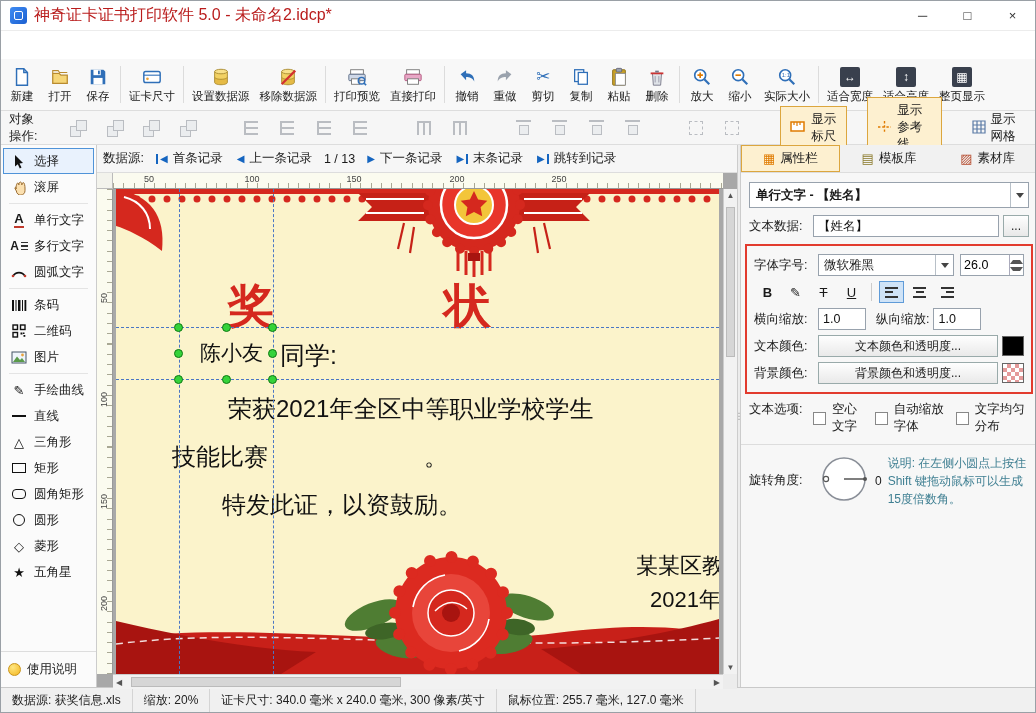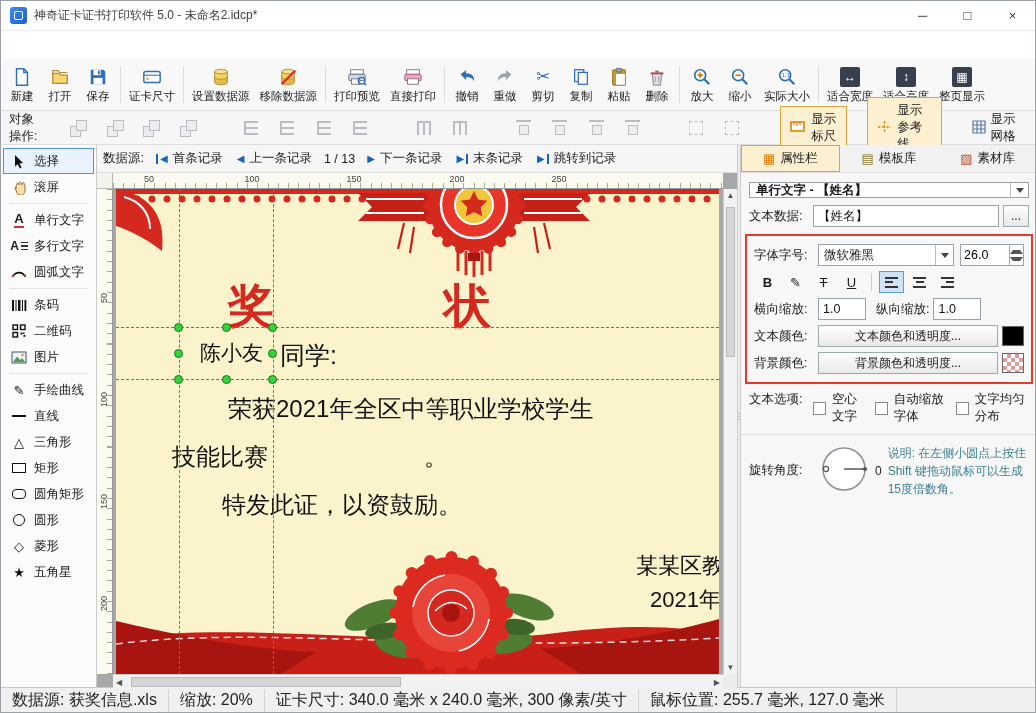--- a/index.html
+++ b/index.html
@@ -2,21 +2,21 @@
 <html><head>
 <meta charset="utf-8">
 <style>
 *{box-sizing:border-box}
 body{margin:0;background:#d7d7d7;font-family:"Liberation Sans","DejaVu Sans",sans-serif}
 .win{position:relative;width:1036px;height:713px;background:#fff;border:1px solid #9aa0a6;overflow:hidden;font-size:12px;color:#1a1a1a}
 
 .titlebar{position:absolute;left:0;top:0;right:0;height:30px;display:flex;align-items:center;background:#fff;border-bottom:1px solid #ececec}
 .appico{width:17px;height:17px;margin:0 7px 0 9px;border-radius:3px;background:linear-gradient(135deg,#3f8cf3,#1b5fd0);position:relative;flex:none}
 .appico::after{content:"";position:absolute;inset:4px;border:1.5px solid #fff;border-radius:2px}
-.title{font-size:12px;color:#404040}
+.title{font-size:16px;color:#b91c1c}
 .wctl{margin-left:auto;display:flex;height:100%}
 .wbtn{width:45px;display:flex;align-items:center;justify-content:center;font-size:13px;color:#333}
 
 .menubar{position:absolute;left:0;top:30px;right:0;height:28px;display:flex;align-items:center;background:#fff;border-bottom:1px solid #e4e4e4;padding-left:4px}
 .mitem{padding:5px 11px;font-size:12.5px}
 
 .maintb{position:absolute;left:0;top:58px;right:0;height:52px;display:flex;align-items:stretch;background:#f8f8f8;border-bottom:1px solid #ddd;padding:0 2px}
 .tbtn{display:flex;flex-direction:column;align-items:center;justify-content:center;gap:1px;padding:3px 5px;min-width:38px;font-size:11.5px;color:#1a1a1a}
 .tbtn .ic{height:22px;display:flex;align-items:center;justify-content:center}
 .vsep{width:1px;background:#dcdcdc;margin:7px 3px}
@@ -81,21 +81,21 @@
 .vthumb{position:absolute;left:2px;right:2px;top:18px;height:150px;background:#d6d6d6;border:1px solid #bbb}
 .hthumb{position:absolute;top:2px;bottom:2px;left:18px;width:270px;background:#d6d6d6;border:1px solid #bbb}
 .sbcorner{position:absolute;right:0;bottom:0;width:14px;height:15px;background:#ececec;z-index:3}
 .split{position:absolute;left:736px;top:144px;width:4px;bottom:25px;background:#ececec;border-left:1px solid #ccc;border-right:1px solid #ccc;display:flex;align-items:center;justify-content:center;color:#999;font-size:9px}
 
 .panel{position:absolute;left:740px;top:144px;width:296px;bottom:25px;background:#f7f7f7;font-size:12.5px}
 .ptabs{display:flex;height:28px;border-bottom:1px solid #ddd;background:#f1f1f1}
 .ptab{flex:1;display:flex;align-items:center;justify-content:center;gap:5px;border-right:1px solid #ddd;border:1px solid transparent}
 .ptab.sel{background:#fdf0d0;border-color:#dca63e}
 .pico{font-size:13px;line-height:1}
-.pselect{margin:9px 8px 4px;height:16px;background:#fff;border:1px solid #98a2ad;display:flex;align-items:center;padding-left:6px;font-weight:bold}
+.pselect{margin:9px 8px 4px;height:26px;background:#fff;border:1px solid #98a2ad;display:flex;align-items:center;padding-left:6px;font-weight:bold}
 .caretbox{margin-left:auto;width:18px;align-self:stretch;border-left:1px solid #b8c0c8;display:flex;align-items:center;justify-content:center}
 .tri-d{width:0;height:0;border:4px solid transparent;border-top:5px solid #444;margin-top:4px}
 .tri-u2{width:0;height:0;border:3px solid transparent;border-bottom:4px solid #555}
 .tri-d2{width:0;height:0;border:3px solid transparent;border-top:4px solid #555}
 .prow{display:flex;align-items:center;margin:7px 8px}
 .plabel{width:64px;flex:none}
 .pinput{height:22px;border:1px solid #98a2ad;background:#fff;padding:0 4px;font-size:12.5px;font-family:inherit;color:#111}
 .dots-btn{width:26px;height:22px;margin-left:4px;background:linear-gradient(#fefefe,#e8e8e8);border:1px solid #9aa;font-size:12px;display:flex;align-items:center;justify-content:center}
 .redgroup{border:2px solid #e23b2e;margin:4px 4px;padding:3px 2px;background:#f7f7f7}
 .redgroup .prow{margin:5px 5px}
@@ -118,21 +118,21 @@
 .swatch.checker{background-image:linear-gradient(45deg,#e49a9a 25%,transparent 25%,transparent 75%,#e49a9a 75%),linear-gradient(45deg,#e49a9a 25%,#fff 25%,#fff 75%,#e49a9a 75%);background-size:8px 8px;background-position:0 0,4px 4px;background-color:#fff}
 .colorbtn{flex:1;height:22px;background:linear-gradient(#fefefe,#e9e9e9);border:1px solid #9aa;font-size:12px;display:flex;align-items:center;justify-content:center;font-family:inherit}
 .optcol{display:flex;flex-direction:row;gap:8px}
 .cbrow{display:flex;align-items:center;gap:6px}
 .cb{width:13px;height:13px;border:1px solid #888;background:#fff;flex:none}
 .pdivider{height:1px;background:#ddd;margin:9px 0}
 .rotrow{display:flex;margin:8px 8px;gap:6px;align-items:flex-start}
 .rotval{margin-top:20px;font-size:12px}
 .hint{flex:1;color:#3f7f92;font-size:12px;line-height:1.5}
 
-.statusbar{position:absolute;left:0;bottom:0;right:0;height:25px;background:#f0f0f0;border-top:1px solid #c9c9c9;display:flex;align-items:center;font-size:16px;color:#222}
+.statusbar{position:absolute;left:0;bottom:0;right:0;height:25px;background:#f0f0f0;border-top:1px solid #c9c9c9;display:flex;align-items:center;font-size:12px;color:#222}
 .stseg{padding:0 11px;border-right:1px solid #d4d4d4;height:100%;display:flex;align-items:center;white-space:nowrap}
 </style>
 </head>
 <body>
 
 <div class="win">
 
   <div class="titlebar">
     <span class="appico"></span>
     <span class="title">神奇证卡证书打印软件 5.0 - 未命名2.idcp*</span>
@@ -556,20 +556,24 @@
         </span>
         <span>圆形</span>
       </div>
     <div class="tool">
         <span class="tic glyph13">◇</span>
         <span>菱形</span>
       </div>
     <div class="tool">
         <span class="tic glyph13">★</span>
         <span>五角星</span>
+      </div>
+    <div class="help">
+        <span class="bulb"></span>
+        <span>使用说明</span>
       </div>
   </div>
 
   <div class="canvas">
     <div class="corner"></div>
     <div class="hruler">
       <span class="hnum" style="left:36px">50</span>
       <span class="hnum" style="left:139px">100</span>
       <span class="hnum" style="left:241px">150</span>
       <span class="hnum" style="left:344px">200</span>

